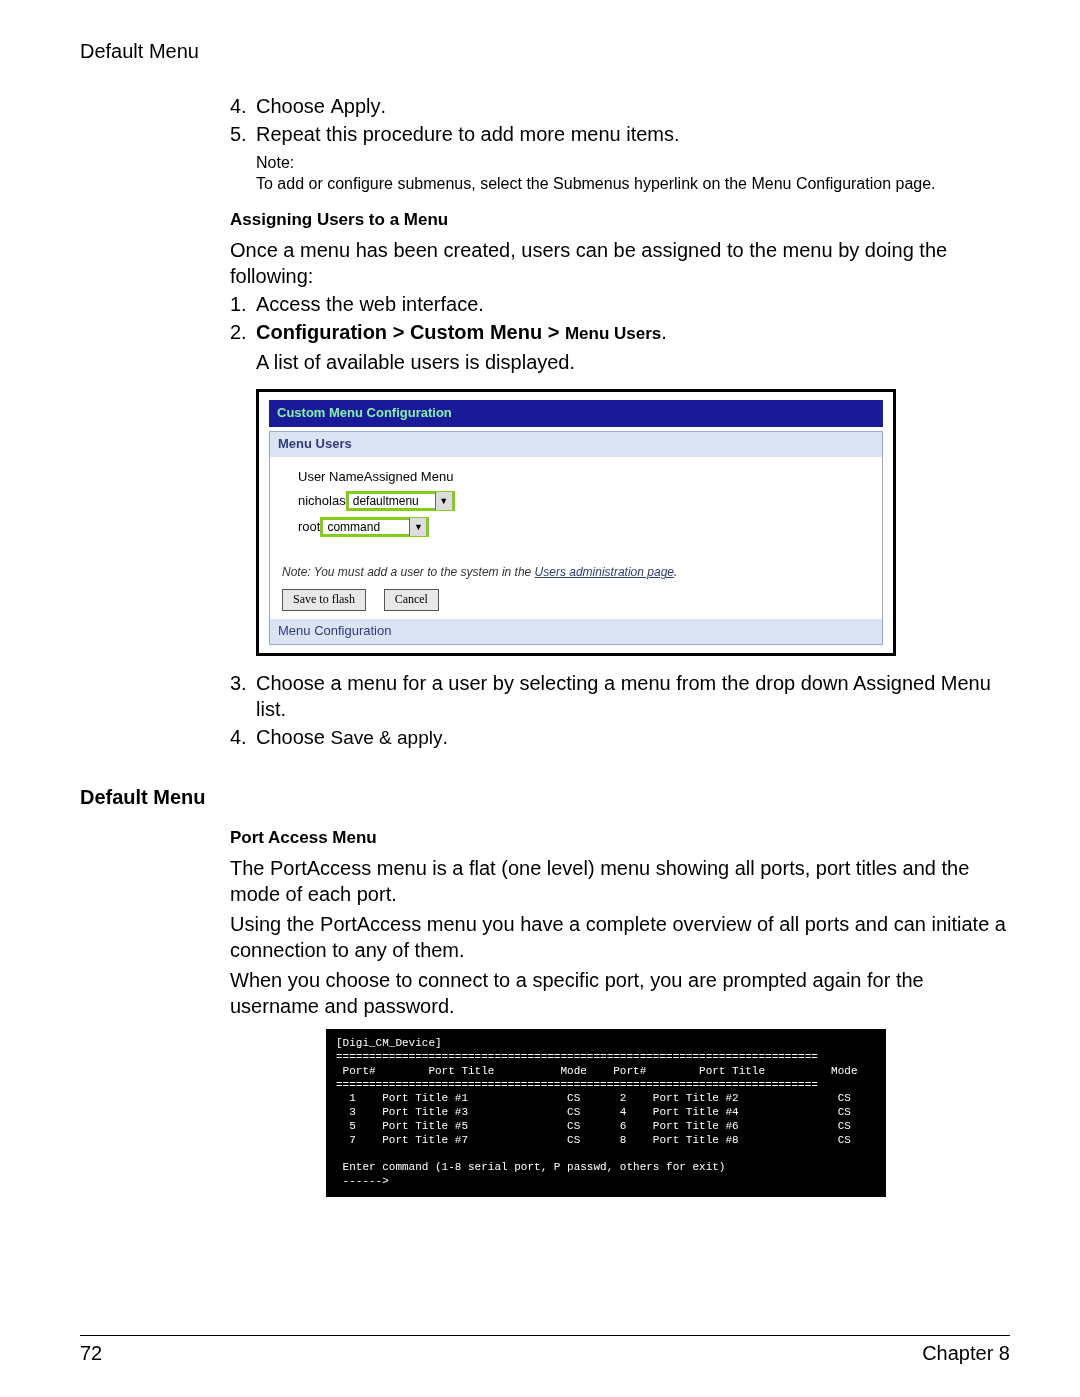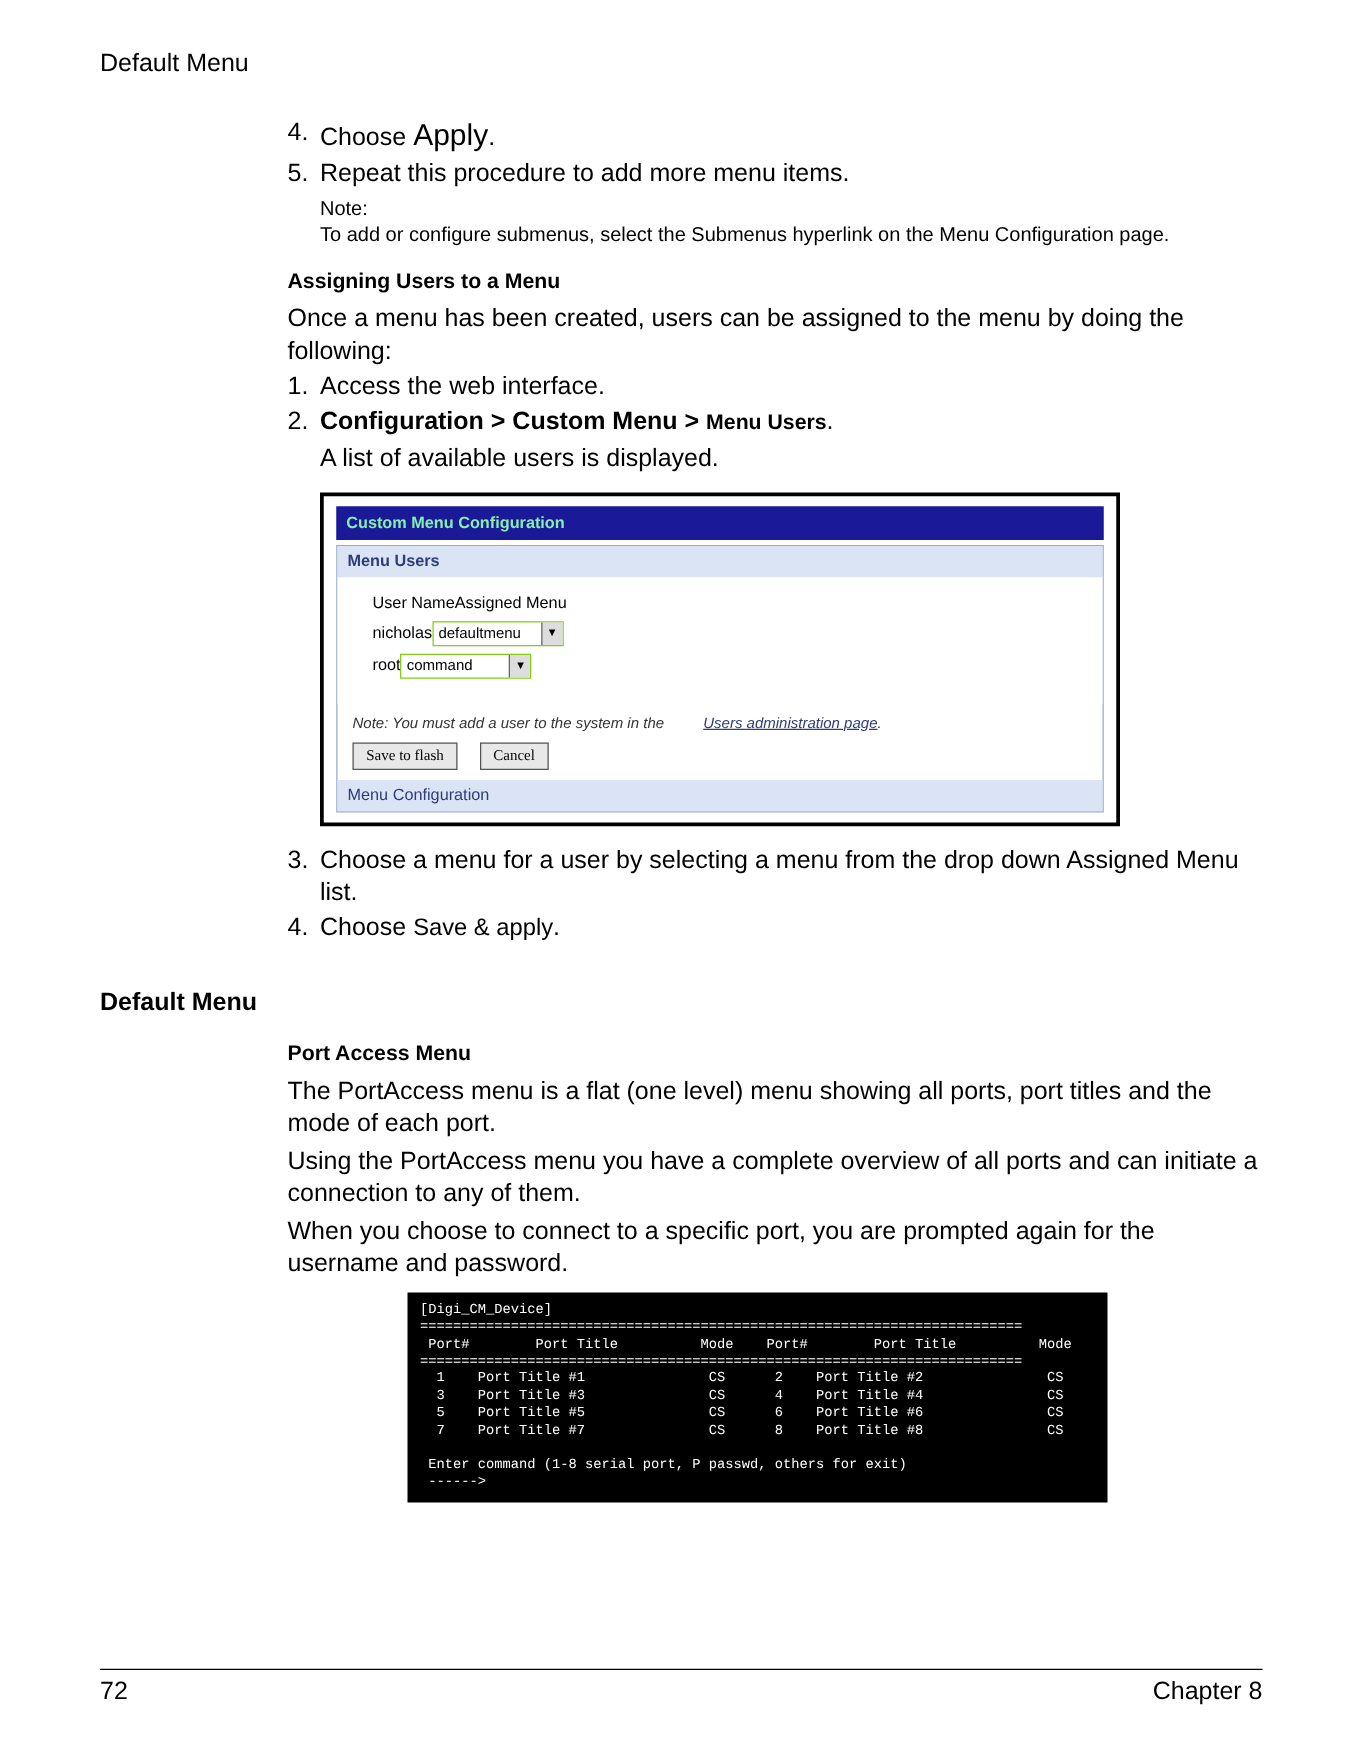--- a/index.html
+++ b/index.html
@@ -86,42 +86,42 @@
     padding: 6px 8px 14px 28px;
   }
   .cm-tab-row {
     display: flex;
     align-items: center;
     margin: 6px 0;
   }
   .cm-sel {
     display: inline-flex;
     align-items: center;
-    border: 1px solid #84cc16;
+    border: 3px solid #84cc16;
     background: #fff;
     font-family: Verdana, Arial, sans-serif;
     font-size: 12px;
     height: 20px;
   }
   .cm-sel .txt { padding: 0 4px; min-width: 86px; }
   .cm-sel .dd {
     width: 17px; height: 18px;
     border-left: 1px solid #666;
     background: #ddd;
     display: flex; align-items: center; justify-content: center;
     color: #000;
     font-size: 9px;
   }
   .cm-note {
     font-style: italic;
     font-size: 12px;
     color: #333;
     padding: 8px 8px 4px 12px;
   }
-  .cm-note a { color: #2e3c7a; margin-left: 28px; }
+  .cm-note a { color: #2e3c7a; }
   .cm-btn {
     display: inline-block;
     border: 1px solid #555;
     background: #e8e8e8;
     font-family: Liberation Serif, serif;
     font-size: 12px;
     padding: 2px 10px;
     margin: 4px 2px 8px 12px;
   }
   
@@ -153,21 +153,21 @@
 
 <div class="page">
 
   <div class="hdr-title">Default Menu</div>
 
   <div class="body-col">
 
     <div class="ol-num">
       <div class="num">4.</div>
       <div>
-        <span>Choose </span><span style="font-family:Verdana,Arial,sans-serif;font-size:24px">Apply</span><span>.</span>
+        <span>Choose </span><span style="font-family:Verdana,Arial,sans-serif;font-size:20px">Apply</span><span>.</span>
       </div>
     </div>
     <div class="ol-num">
       <div class="num">5.</div>
       <div>Repeat this procedure to add more menu items.</div>
     </div>
     <div class="subnote">
       <div class="l">Note:</div>
       <div>To add or configure submenus, select the Submenus hyperlink on the Menu Configuration page.</div>
     </div>

